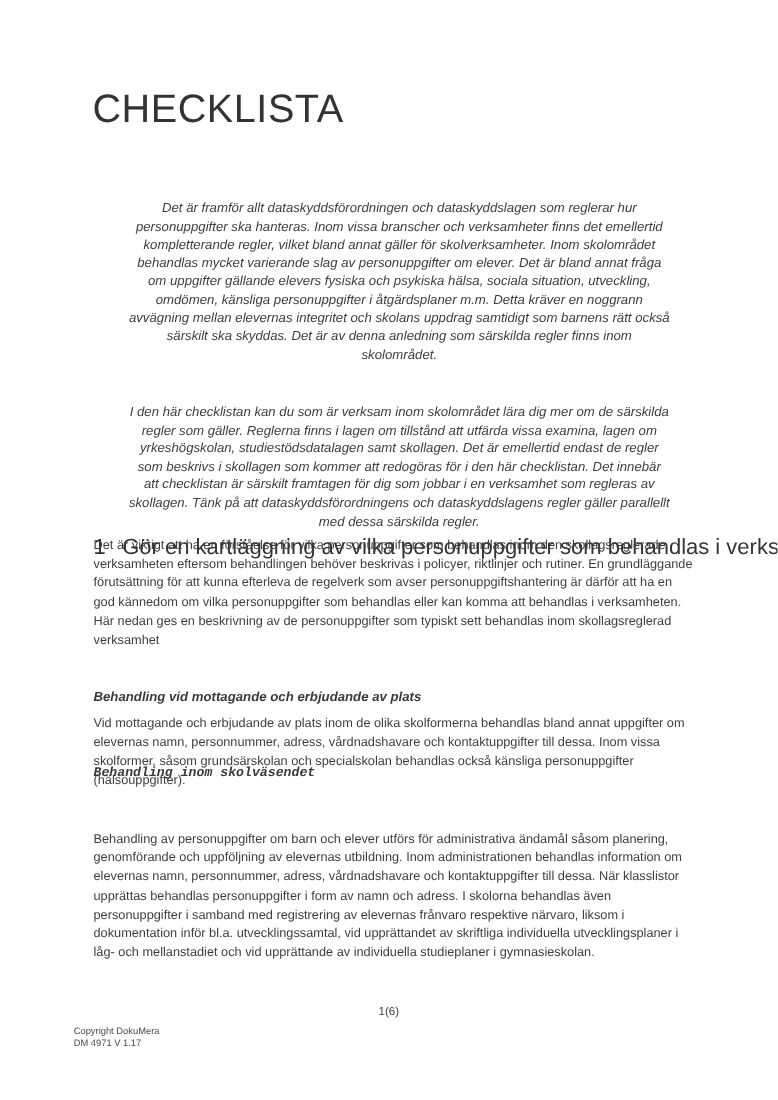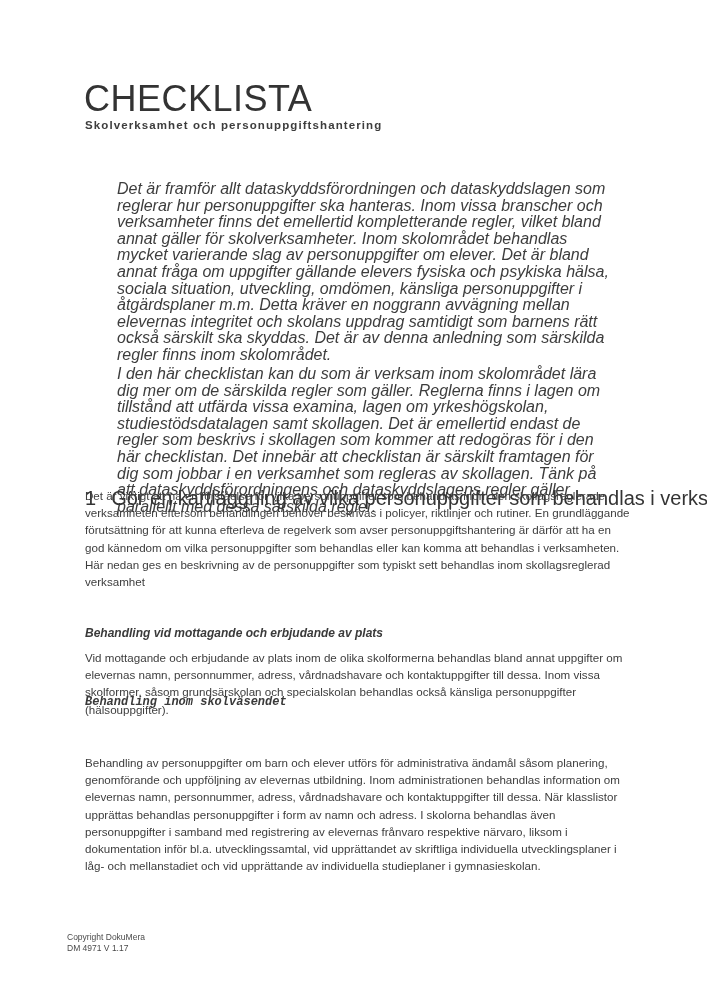--- a/index.html
+++ b/index.html
@@ -34,24 +34,24 @@
     font-weight: 700;
     letter-spacing: 1.1px;
     color: #3d3d3d;
     white-space: nowrap;
   }
   .intro-para {
     position: absolute;
     left: 117px;
     width: 492px;
     font-style: italic;
-    font-size: 16px;
+    font-size: 12px;
     line-height: 16.6px;
     color: #3d3d3d;
-    text-align: left;
+    text-align: center;
   }
   .intro-para.p1 { top: 181px; }
   .intro-para.p2 { top: 366px; }
   .section-heading {
     position: absolute;
     left: 85px;
     top: 487px;
     font-size: 20px;
     font-weight: 400;
     color: #343434;
@@ -101,39 +101,39 @@
     color: #4a4a4a;
   }
 </style>
 </head>
 <body>
 
 <div class="page">
 
   <div class="doc-title">CHECKLISTA</div>
 
-  <div class="doc-subtitle">Skolverksamhet och personuppgiftshantering</div>
 
   <div class="intro-para p1">Det är framför allt dataskyddsförordningen och dataskyddslagen som reglerar hur personuppgifter ska hanteras. Inom vissa branscher och verksamheter finns det emellertid kompletterande regler, vilket bland annat gäller för skolverksamheter. Inom skolområdet behandlas mycket varierande slag av personuppgifter om elever. Det är bland annat fråga om uppgifter gällande elevers fysiska och psykiska hälsa, sociala situation, utveckling, omdömen, känsliga personuppgifter i åtgärdsplaner m.m. Detta kräver en noggrann avvägning mellan elevernas integritet och skolans uppdrag samtidigt som barnens rätt också särskilt ska skyddas. Det är av denna anledning som särskilda regler finns inom skolområdet.</div>
 
   <div class="intro-para p2">I den här checklistan kan du som är verksam inom skolområdet lära dig mer om de särskilda regler som gäller. Reglerna finns i lagen om tillstånd att utfärda vissa examina, lagen om yrkeshögskolan, studiestödsdatalagen samt skollagen. Det är emellertid endast de regler som beskrivs i skollagen som kommer att redogöras för i den här checklistan. Det innebär att checklistan är särskilt framtagen för dig som jobbar i en verksamhet som regleras av skollagen. Tänk på att dataskyddsförordningens och dataskyddslagens regler gäller parallellt med dessa särskilda regler.</div>
 
   <div class="section-heading">
     <span class="sec-num">1</span><span>Gör en kartläggning av vilka personuppgifter som behandlas i verksamheten</span>
   </div>
 
   <div class="body-para section-lead">Det är viktigt att ha en förståelse för vilka personuppgifter som behandlas inom den skollagsreglerade verksamheten eftersom behandlingen behöver beskrivas i policyer, riktlinjer och rutiner. En grundläggande förutsättning för att kunna efterleva de regelverk som avser personuppgiftshantering är därför att ha en god kännedom om vilka personuppgifter som behandlas eller kan komma att behandlas i verksamheten. Här nedan ges en beskrivning av de personuppgifter som typiskt sett behandlas inom skollagsreglerad verksamhet</div>
 
   <div class="sub-heading s1">Behandling vid mottagande och erbjudande av plats</div>
 
   <div class="body-para sub-body s1">Vid mottagande och erbjudande av plats inom de olika skolformerna behandlas bland annat uppgifter om elevernas namn, personnummer, adress, vårdnadshavare och kontaktuppgifter till dessa. Inom vissa skolformer, såsom grundsärskolan och specialskolan behandlas också känsliga personuppgifter (hälsouppgifter).</div>
 
   <div class="sub-heading s2">Behandling inom skolväsendet</div>
 
   <div class="body-para sub-body s2">Behandling av personuppgifter om barn och elever utförs för administrativa ändamål såsom planering, genomförande och uppföljning av elevernas utbildning. Inom administrationen behandlas information om elevernas namn, personnummer, adress, vårdnadshavare och kontaktuppgifter till dessa. När klasslistor upprättas behandlas personuppgifter i form av namn och adress. I skolorna behandlas även personuppgifter i samband med registrering av elevernas frånvaro respektive närvaro, liksom i dokumentation inför bl.a. utvecklingssamtal, vid upprättandet av skriftliga individuella utvecklingsplaner i låg- och mellanstadiet och vid upprättande av individuella studieplaner i gymnasieskolan.</div>
 
+  <div class="page-number">1(6)</div>
 
   <div class="footer-left">
     <div>Copyright DokuMera</div>
     <div>DM 4971 V 1.17</div>
   </div>
 
 </div>
 
 </body></html>

